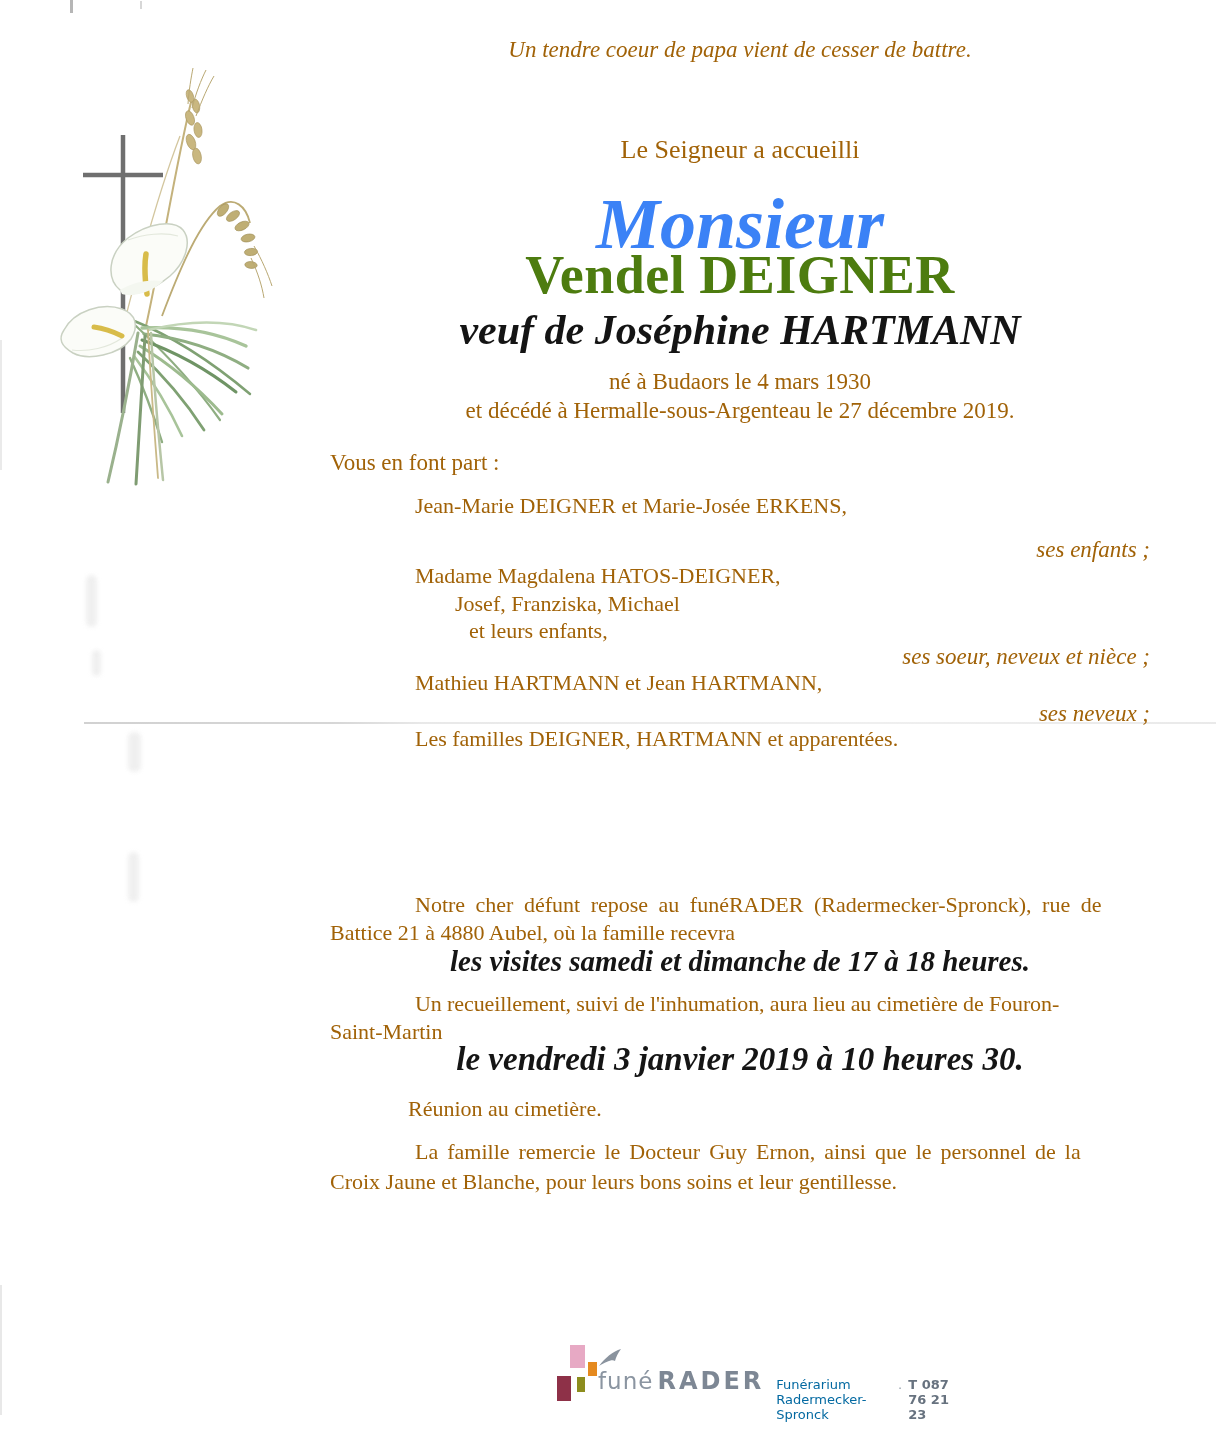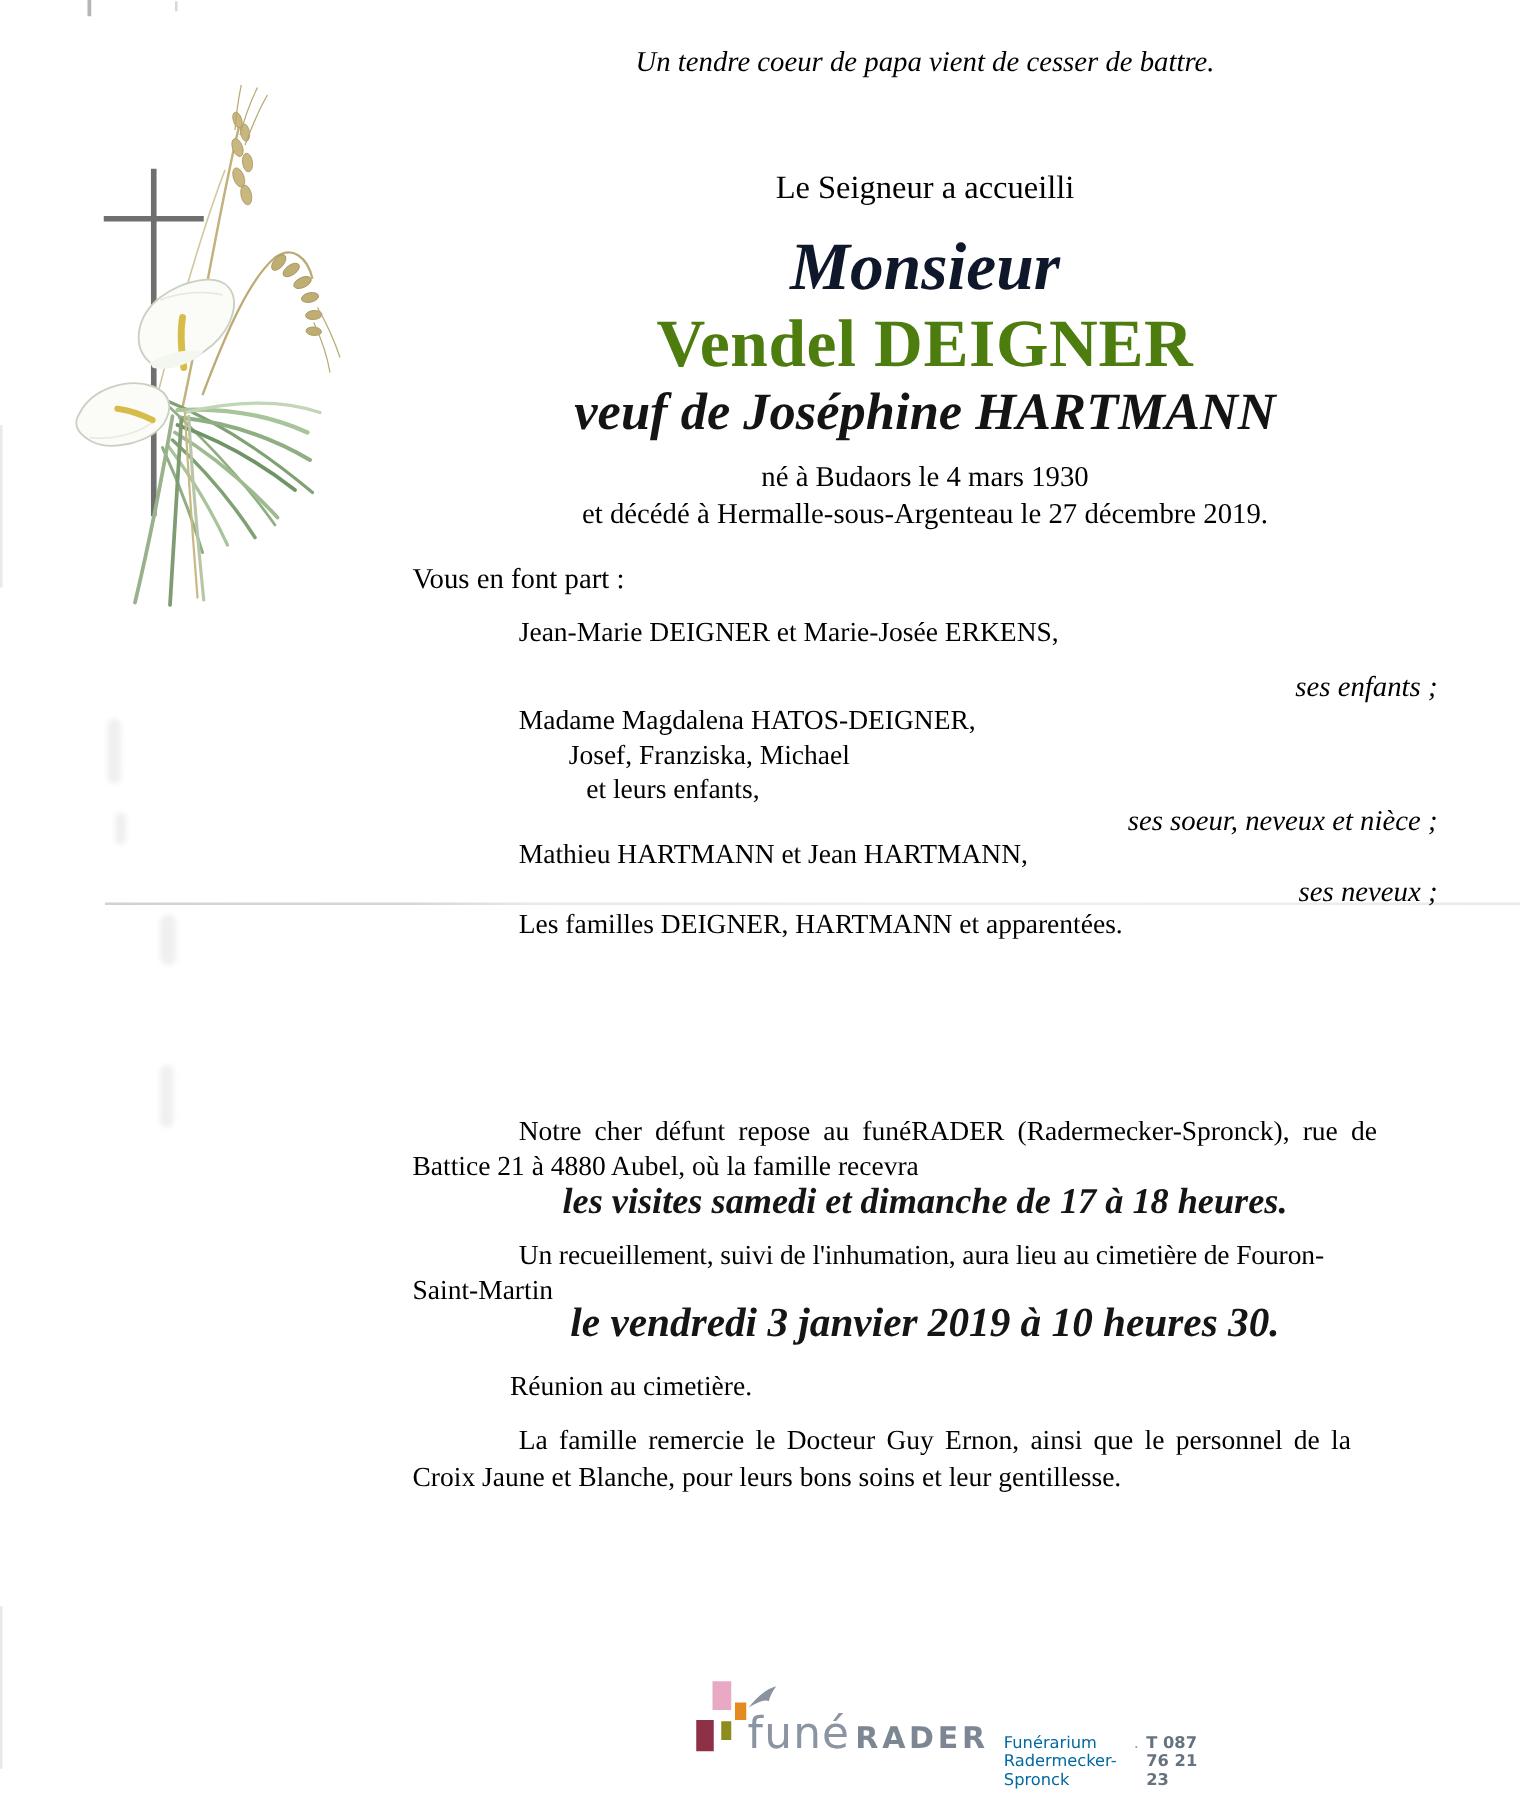--- a/index.html
+++ b/index.html
@@ -3,28 +3,28 @@
 <meta charset="utf-8">
 <style>
   html, body { margin: 0; padding: 0; background: #ffffff; }
   body {
     width: 1216px; height: 1436px; position: relative; overflow: hidden;
     font-family: "Liberation Serif", "DejaVu Serif", serif;
     color: #1f1f1f;
   }
   .page { position: absolute; inset: 0; background: #ffffff; }
 
-  .line { position: absolute; white-space: nowrap; font-size: 22px; line-height: 1.2; color: #000000; }
+  .line { position: absolute; white-space: nowrap; font-size: 22px; line-height: 1.2; color: #a16207; }
   .center { left: 330px; width: 820px; text-align: center; }
   .rightal { left: 330px; width: 820px; text-align: right; }
   .it { font-style: italic; }
 
   .epigraph  { top: 36px;  font-size: 23px; font-style: italic; }
   .intro     { top: 134px; font-size: 26px; }
-  .title     { top: 181px; font-size: 54px; font-weight: bold; font-style: italic; color: #0f172a; }
+  .title     { top: 181px; font-size: 72px; font-weight: bold; font-style: italic; color: #3b82f6; }
   .dname     { top: 243px; font-size: 54px; font-weight: bold; letter-spacing: 0.5px; color: #4d7c0f; }
   .relation  { top: 305px; font-size: 42px; font-weight: bold; font-style: italic; color: #141414; }
   .birth     { top: 368px; font-size: 23px; }
   .death     { top: 397px; font-size: 23px; }
 
   .lead      { top: 449px; left: 330px; font-size: 23px; }
 
   .e1l1   { top: 493px; left: 415px; }
   .e1attr { top: 536px; font-size: 23px; }
   .e2l1   { top: 563px; left: 415px; }
@@ -52,21 +52,21 @@
   .mark { position: absolute; }
   .mark-pink    { left: 25px; top: 8px;  width: 15px; height: 23px; background: #e7a9c4; }
   .mark-orange  { left: 43px; top: 25px; width: 9px;  height: 14px; background: #e58a1f; }
   .mark-darkred { left: 12px; top: 39px; width: 14px; height: 25px; background: #8e3148; }
   .mark-olive   { left: 32px; top: 40px; width: 8px;  height: 15px; background: #8d8d1e; }
   .bird { position: absolute; left: 53px; top: 11px; }
   .brandrow {
     position: absolute; left: 53px; top: 30px; display: flex; align-items: baseline;
     font-family: "DejaVu Sans", sans-serif;
   }
-  .brand-prefix { font-size: 35px; color: #8b95a1; letter-spacing: 1px; }
+  .brand-prefix { font-size: 23px; color: #8b95a1; letter-spacing: 1px; }
   .brand-name   { font-size: 24px; font-weight: bold; color: #7d8794; letter-spacing: 3px; margin-left: 4px; }
   .brand-tagline{ font-size: 13px; color: #0369a1; margin-left: 12px; }
   .brand-sep    { font-size: 13px; color: #9aa3ad; margin-left: 6px; }
   .brand-phone  { font-size: 13px; font-weight: bold; color: #67727f; margin-left: 6px; }
 
   
   .artifact { position: absolute; }
   .scanline {
     left: 84px; top: 722px; width: 1132px; height: 2px;
     background: linear-gradient(to right, #c6c6c6 0%, #cccccc 22%, #e3e3e3 30%, #ebebeb 70%, #e4e4e4 100%);

